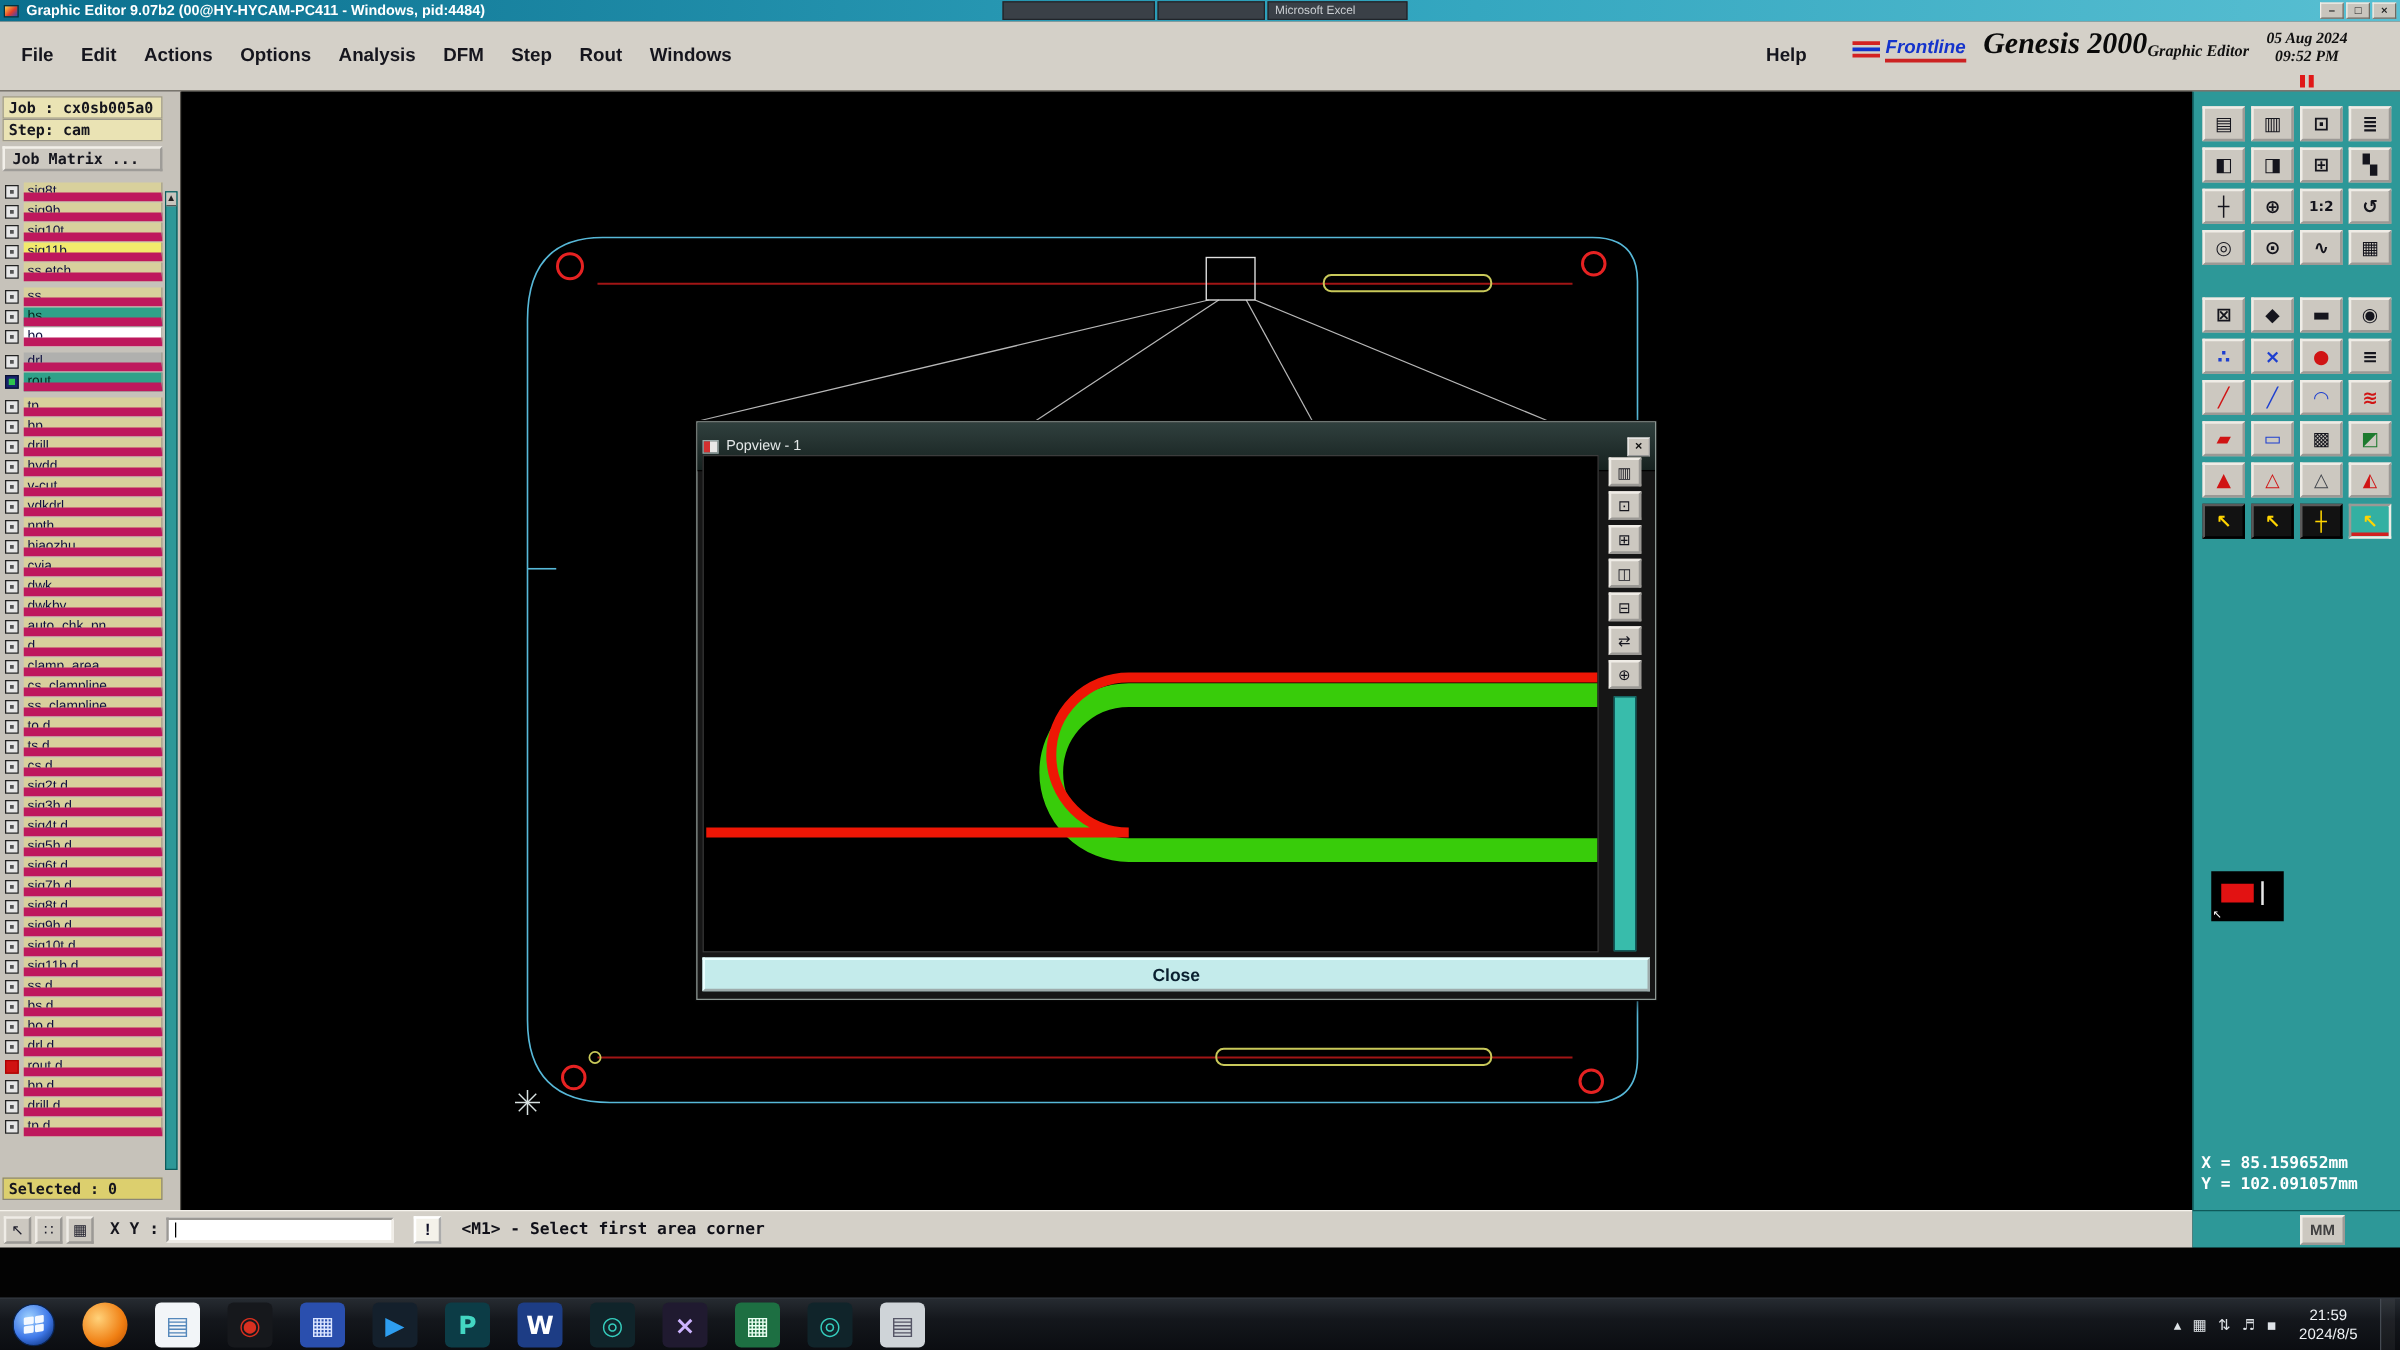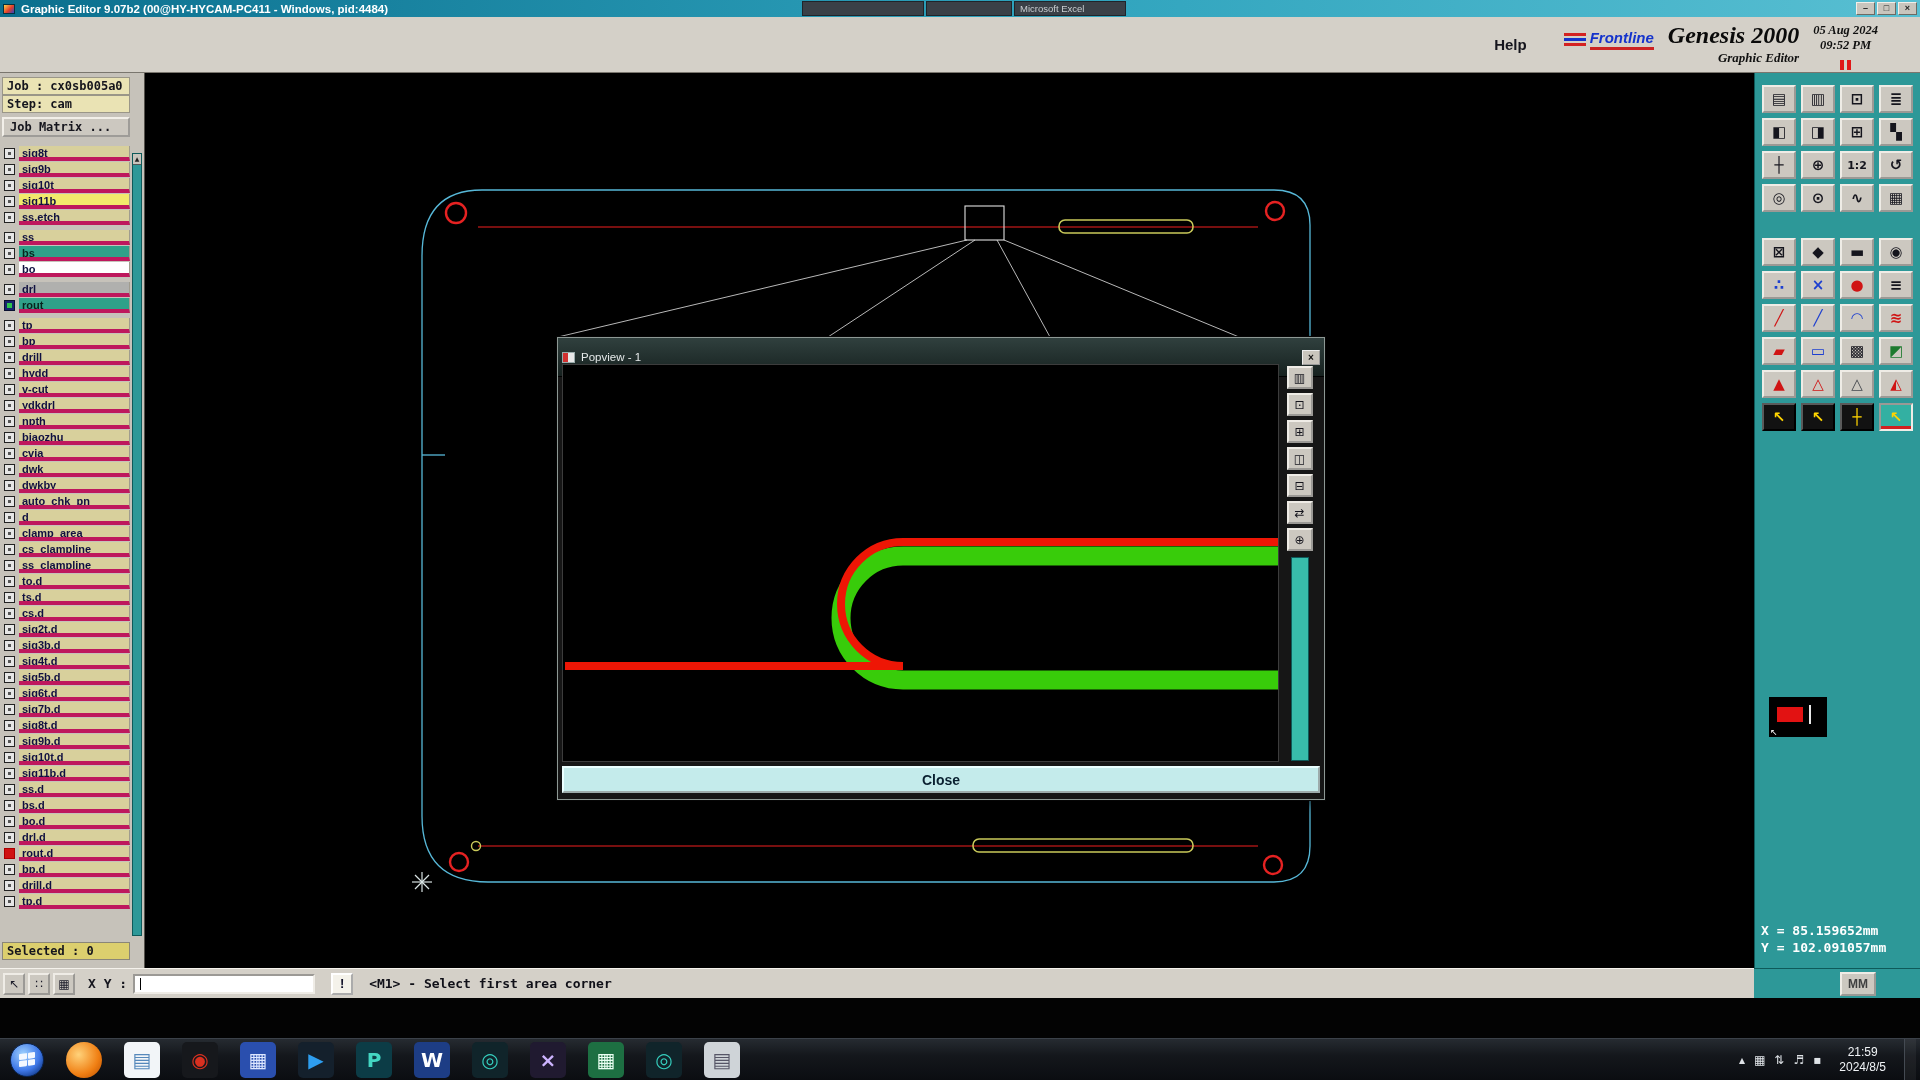--- a/index.html
+++ b/index.html
@@ -22,40 +22,40 @@
   .menubar{position:absolute;left:0;top:17px;width:100%;height:56px;background:#d4d0c8;border-bottom:1px solid #7a766e;display:flex;align-items:center;padding:0 6px;z-index:4}
   .menu-items{display:flex;align-items:center}
   .menu-item{padding:4px 11px;font-size:15px;font-weight:bold;color:#15151d;cursor:default}
   .spacer{flex:1}
   .brand{display:flex;align-items:flex-start;gap:14px;margin-left:26px;margin-right:36px}
   .fl-logo{display:flex;align-items:center;gap:4px;margin-top:10px}
   .fl-stripes{display:flex;flex-direction:column;gap:2px}
   .fl-stripes i{display:block;width:22px;height:3px}
   .fl-stripes i.s1{background:#d42222}.fl-stripes i.s2{background:#1433cc}.fl-stripes i.s3{background:#d42222}
   .fl-text{font-size:15px;font-weight:bold;font-style:italic;color:#1433cc;border-bottom:3px solid #cc2222;padding-bottom:1px}
-  .gen-col{display:flex;flex-direction:column;align-items:flex-end;margin-top:3px}
+  .gen-col{display:flex;flex-direction:row;align-items:flex-end;margin-top:3px}
   .gen-name{font-family:"Liberation Serif",serif;font-size:24px;font-weight:bold;font-style:italic;color:#0a0a0a;white-space:nowrap}
   .gen-sub{font-family:"Liberation Serif",serif;font-size:13px;font-weight:bold;font-style:italic;color:#101010;margin-top:1px}
   .date-col{display:flex;flex-direction:column;align-items:center;margin-top:4px;font-family:"Liberation Serif",serif;font-style:italic;font-weight:bold;font-size:12.5px;color:#101010;white-space:nowrap}
   .pause{display:flex;gap:3px;margin-top:7px}
   .pause i{width:4px;height:10px;background:#e01818;display:block}
 
   
   .sidebar{position:absolute;left:0;top:73px;width:145px;height:895px;background:#c6c2ba;border-right:1px solid #55524c;padding:4px 14px 0 2px}
   .job-row{height:18px;background:#eae3b4;border:1px solid #9a9688;font-family:"DejaVu Sans Mono",monospace;font-size:12px;font-weight:bold;color:#15151d;display:flex;align-items:center;padding-left:4px;white-space:nowrap;overflow:hidden}
   .jm-btn{margin:4px 0 2px 0;width:100%;height:20px;background:#ccc8c0;border:2px outset #f2efe9;font-size:12px;font-weight:bold;color:#15151d;text-align:left;padding-left:6px;font-family:"DejaVu Sans Mono",monospace}
   .layer-list{margin-top:6px}
   .layer-row{display:flex;align-items:center;height:16px}
   .chk{width:11px;height:11px;margin:0 4px 0 2px;background:#e6e6e6;border:1px solid #222;position:relative;flex:none;cursor:default}
   .chk::after{content:"";position:absolute;left:3px;top:3px;width:3px;height:3px;background:#555}
   .chk-rout{background:#18246e;border-color:#0a1030}
   .chk-rout::after{background:#2ec24e;width:5px;height:5px;left:2px;top:2px}
   .chk-red{background:#d01212;border-color:#a00}
   .chk-red::after{display:none}
-  .lname{flex:1;height:15px;line-height:14px;background:#d8d09c;border-bottom:4px solid #be185d;border-right:1px solid #a09c8e;font-size:11px;font-weight:bold;color:#101040;padding-left:3px;white-space:nowrap;overflow:hidden}
+  .lname{flex:1;height:15px;line-height:14px;background:#d8d09c;border-bottom:7px solid #be185d;border-right:1px solid #a09c8e;font-size:11px;font-weight:normal;color:#101040;padding-left:3px;white-space:nowrap;overflow:hidden}
   .v-yellow .lname{background:#f2ea6c}
   .v-teal .lname{background:#2fa189;color:#07241d}
   .v-white .lname{background:#ffffff}
   .v-gray .lname{background:#b0b0ae}
   .lgap{height:4px}
   .selected-row{position:absolute;left:2px;right:14px;bottom:8px;height:18px;background:#dccf6e;border:1px solid #8a8678;font-family:"DejaVu Sans Mono",monospace;font-size:12px;font-weight:bold;color:#15151d;display:flex;align-items:center;padding-left:4px}
   .side-scroll{position:absolute;right:2px;top:80px;bottom:32px;width:10px;background:#2d9898;border:1px solid #0e5a5a}
   .sbtn{display:block;width:100%;height:11px;background:#c9c5bd;border-bottom:1px solid #555;font-size:6px;line-height:10px;text-align:center;color:#222;font-family:"DejaVu Sans",sans-serif}
 
   
@@ -132,20 +132,31 @@
     </div>
   </div>
 
   <div class="ghost">
     <span class="frag frag1"></span>
     <span class="frag frag2"></span>
     <span class="frag frag3">Microsoft Excel</span>
   </div>
 
   <div class="menubar">
+    <div class="menu-items">
+        <div class="menu-item">File</div>
+        <div class="menu-item">Edit</div>
+        <div class="menu-item">Actions</div>
+        <div class="menu-item">Options</div>
+        <div class="menu-item">Analysis</div>
+        <div class="menu-item">DFM</div>
+        <div class="menu-item">Step</div>
+        <div class="menu-item">Rout</div>
+        <div class="menu-item">Windows</div>
+      </div>
     <div class="spacer"></div>
     <div class="menu-item">Help</div>
     <div class="brand">
       <div class="fl-logo">
         <span class="fl-stripes">
             <i class="s1"></i>
             <i class="s2"></i>
             <i class="s3"></i>
           </span>
         <span class="fl-text">Frontline</span>

